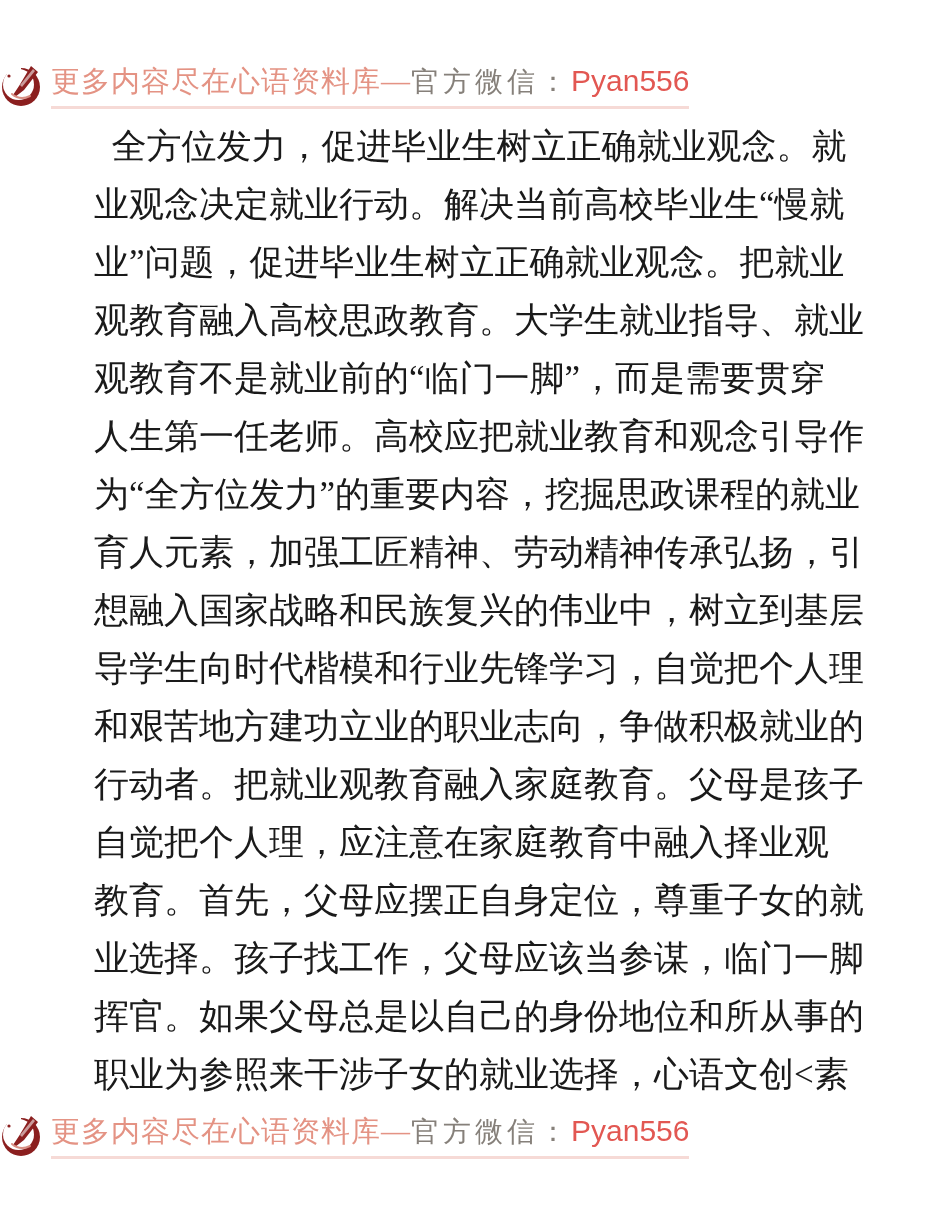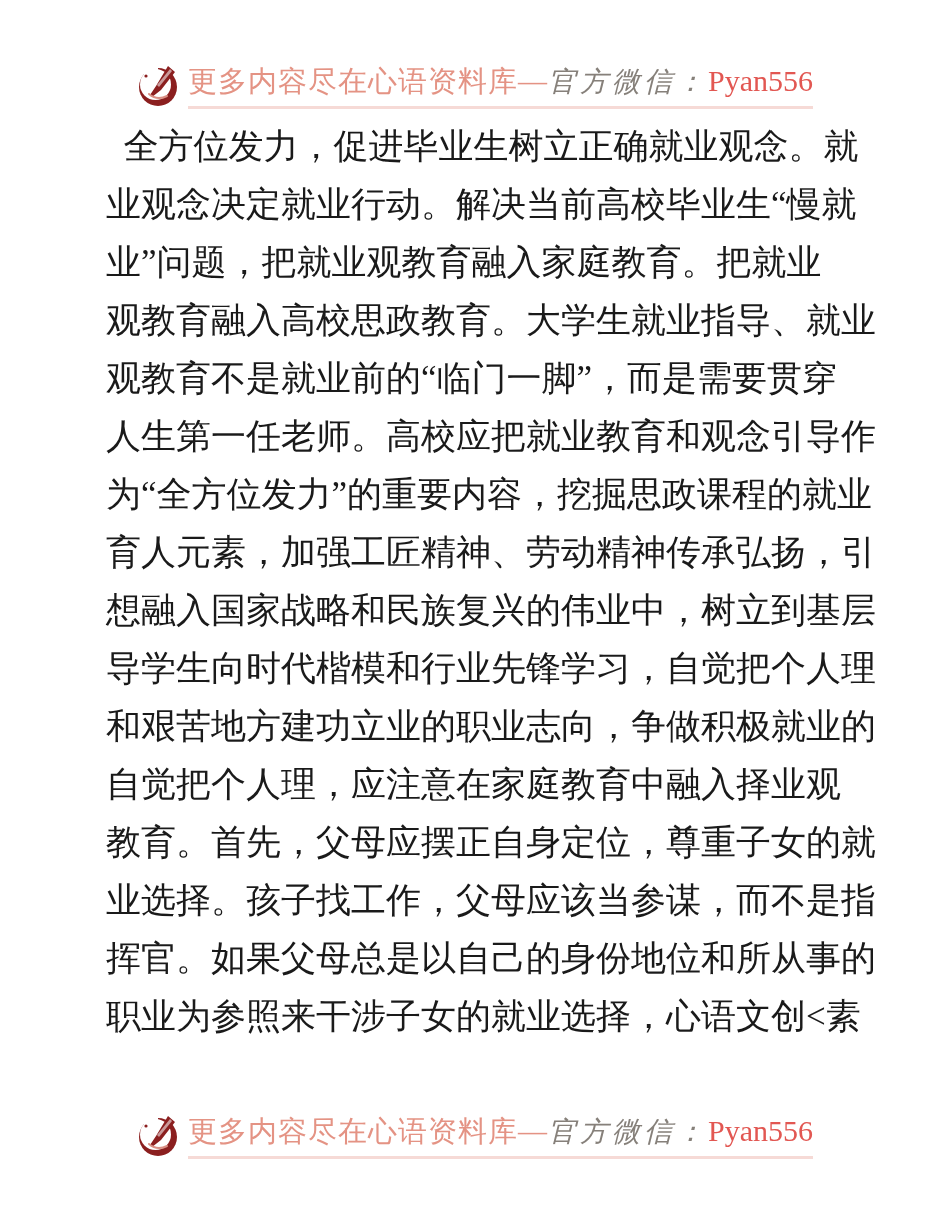--- a/index.html
+++ b/index.html
@@ -11,21 +11,21 @@
     overflow: hidden;
     font-family: "Liberation Serif", "DejaVu Serif", serif;
   }
 
   
   .brandbar {
     position: absolute;
     left: 0;
     right: 0;
     display: flex;
-    justify-content: center;
+    justify-content: flex-start;
     align-items: center;
     gap: 9px;
   }
   .brandbar.top    { top: 62px;  }
   .brandbar.bottom { top: 1112px; }
   .brand-logo { width: 42px; height: 46px; flex: 0 0 auto; }
   .brand-text-row {
     display: flex;
     align-items: baseline;
     padding-bottom: 4px;
@@ -33,40 +33,38 @@
   }
   .brand-main {
     font-family: "Liberation Serif", "DejaVu Serif", serif;
     font-size: 29px;
     color: #e49384;
     letter-spacing: 1px;
     white-space: nowrap;
   }
   .brand-label {
     font-family: "Liberation Serif", "DejaVu Serif", serif;
-    font-style: italic;
     font-size: 28px;
     color: #86807a;
     letter-spacing: 4px;
     white-space: nowrap;
   }
   .brand-id {
-    font-family: Liberation Serif, serif;
+    font-family: Liberation Sans, sans-serif;
     font-size: 30px;
     color: #e25752;
     white-space: nowrap;
   }
 
   
   .body-text {
     position: absolute;
     top: 118px;
     left: 94px;
     right: 50px;
-    margin-left: 12px;
   }
   .t-line {
     font-family: "Liberation Serif", "DejaVu Serif", serif;
     font-size: 35px;
     line-height: 58px;
     height: 58px;
     color: #1a1a1a;
     white-space: nowrap;
     letter-spacing: 0px;
   }
@@ -89,32 +87,33 @@
     <span class="brand-text-row">
       <span class="brand-main">更多内容尽在心语资料库—</span>
       <span class="brand-label">官方微信：</span>
       <span class="brand-id">Pyan556</span>
     </span>
   </header>
 
   <main class="body-text">
     <div class="t-line"> 全方位发力，促进毕业生树立正确就业观念。就</div>
     <div class="t-line">业观念决定就业行动。解决当前高校毕业生“慢就</div>
-    <div class="t-line">业”问题，把就业观教育融入家庭教育。把就业</div>
+    <div class="t-line">业”问题，促进毕业生树立正确就业观念。把就业</div>
     <div class="t-line">观教育融入高校思政教育。大学生就业指导、就业</div>
     <div class="t-line">观教育不是就业前的“临门一脚”，而是需要贯穿</div>
     <div class="t-line">人生第一任老师。高校应把就业教育和观念引导作</div>
     <div class="t-line">为“全方位发力”的重要内容，挖掘思政课程的就业</div>
     <div class="t-line">育人元素，加强工匠精神、劳动精神传承弘扬，引</div>
     <div class="t-line">想融入国家战略和民族复兴的伟业中，树立到基层</div>
     <div class="t-line">导学生向时代楷模和行业先锋学习，自觉把个人理</div>
     <div class="t-line">和艰苦地方建功立业的职业志向，争做积极就业的</div>
+    <div class="t-line">行动者。把就业观教育融入家庭教育。父母是孩子</div>
     <div class="t-line">自觉把个人理，应注意在家庭教育中融入择业观</div>
     <div class="t-line">教育。首先，父母应摆正自身定位，尊重子女的就</div>
-    <div class="t-line">业选择。孩子找工作，父母应该当参谋，而不是指</div>
+    <div class="t-line">业选择。孩子找工作，父母应该当参谋，临门一脚</div>
     <div class="t-line">挥官。如果父母总是以自己的身份地位和所从事的</div>
     <div class="t-line">职业为参照来干涉子女的就业选择，心语文创&lt;素</div>
   </main>
 
   <footer class="brandbar bottom">
     <svg class="brand-logo" viewBox="0 0 42 46" aria-hidden="true">
       <circle cx="21" cy="24" r="19" fill="#8b1f1f"></circle>
       <circle cx="18.5" cy="21.5" r="15.5" fill="#ffffff"></circle>
       <path d="M6 10 A 19 19 0 0 1 21 5 L 21 9 A 15.5 15.5 0 0 0 9 13 Z" fill="#ffffff"></path>
       <path d="M31 3 L38 9 L24 27 L15 34 L13 32 L19 23 Z" fill="#8b1f1f"></path>

